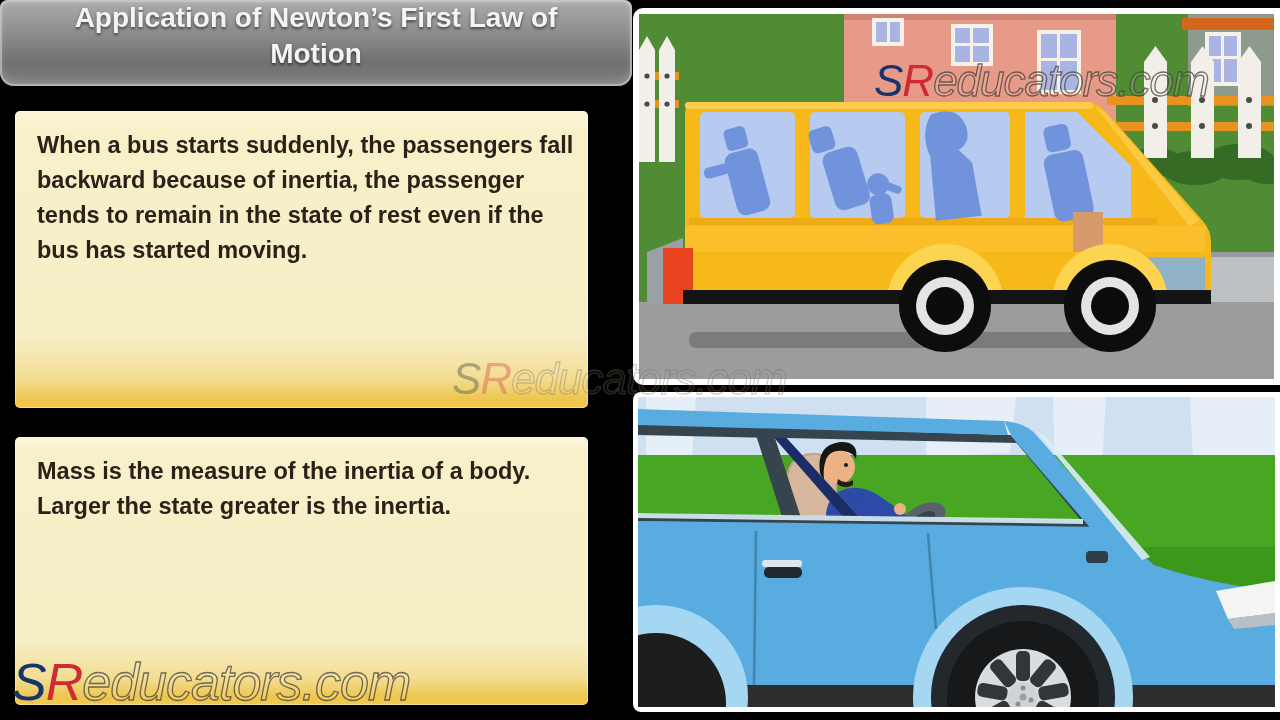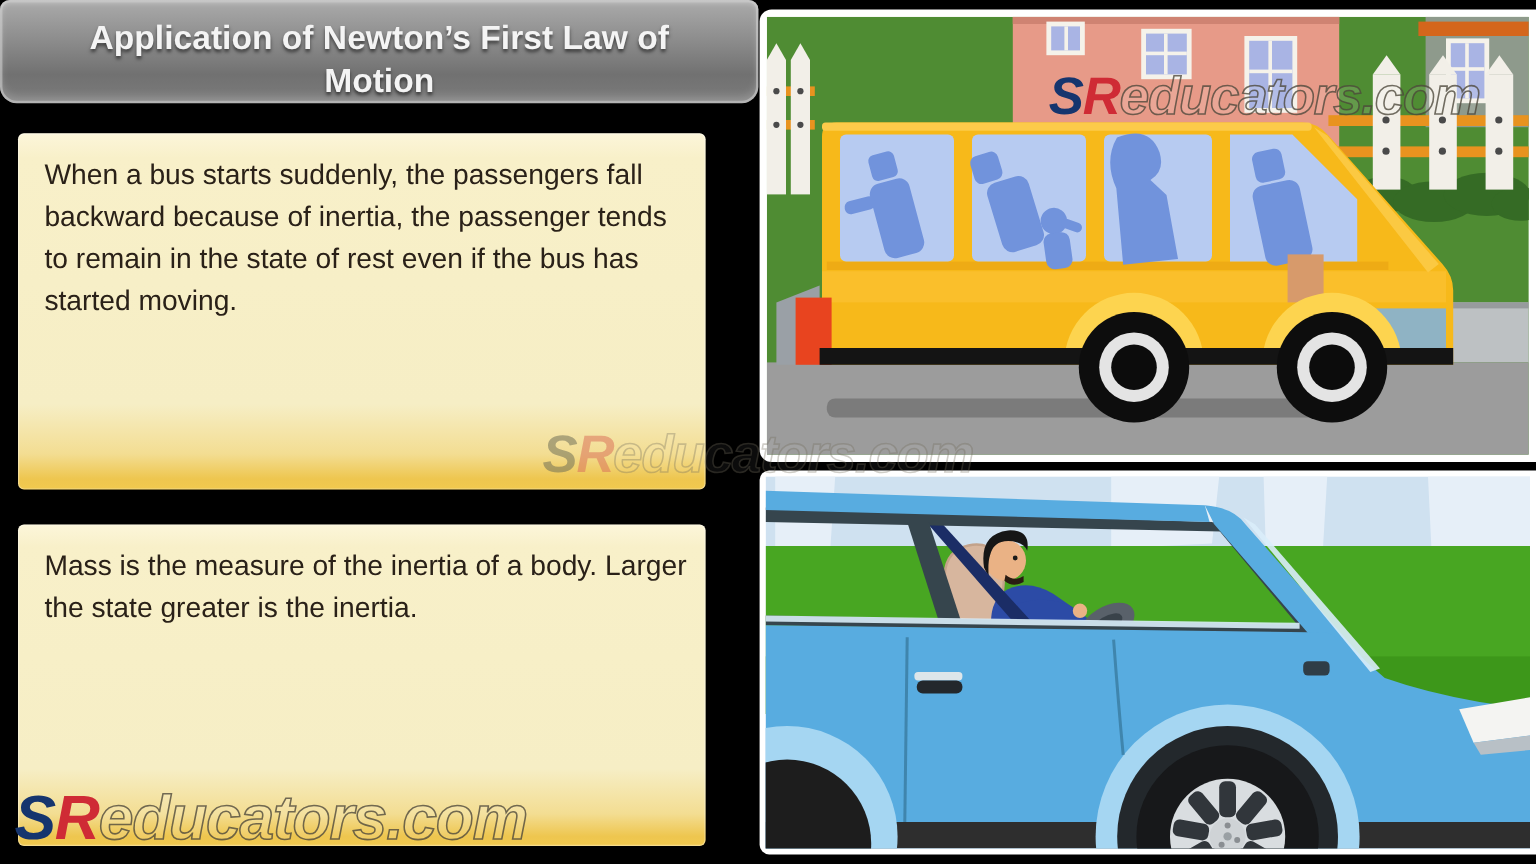--- a/index.html
+++ b/index.html
@@ -5,44 +5,44 @@
   html,body{margin:0;padding:0;background:#000;}
   #stage{position:relative;width:1280px;height:720px;background:#000;overflow:hidden;
          font-family:"Liberation Sans",sans-serif;}
 
   
   .title-bar{position:absolute;left:0;top:0;width:632px;height:86px;
     background:linear-gradient(180deg,#ababab 0%,#8d8d8d 38%,#717171 72%,#7b7b7b 100%);
     border-radius:8px 8px 14px 14px;
     box-shadow:inset 0 0 0 2px rgba(205,205,205,.55), inset 0 -5px 8px rgba(255,255,255,.22),
                inset 0 3px 4px rgba(255,255,255,.25), 0 4px 8px rgba(0,0,0,.7);
-    display:flex;align-items:flex-end;justify-content:center;}
+    display:flex;align-items:flex-start;justify-content:center;}
   .title-bar h1{margin:0;max-width:560px;text-align:center;color:#f4f4f4;
     font-size:28px;line-height:36px;font-weight:bold;
     text-shadow:0 2px 3px rgba(0,0,0,.55);}
 
   
   .note-box{position:absolute;left:15px;width:573px;border-radius:5px;
     background:linear-gradient(180deg,#fcf6da 0%,#f8f0c9 7%,#f6eec5 76%,#f3dd92 90%,#eec64f 97%,#f1c94e 100%);
     box-shadow:0 0 0 1px rgba(255,255,255,.35) inset;
-    color:#2a2118;font-weight:normal;font-size:23.5px;line-height:35px;
+    color:#2a2118;font-weight:bold;font-size:23.5px;line-height:35px;
     padding:17px 14px 0 22px;box-sizing:border-box;}
   .note-box p{margin:0 0 19px 0;}
   #box1{top:111px;height:297px;}
   #box2{top:437px;height:268px;}
   .example-label{color:#e2342a;margin-right:10px;}
 
   
   .panel{position:absolute;background:#fff;overflow:hidden;}
   #bus-panel{left:633px;top:8px;width:647px;height:377px;border-radius:10px 0 0 10px;padding:6px 0 6px 6px;box-sizing:border-box;}
   #car-panel{left:633px;top:392px;width:647px;height:320px;border-radius:8px 0 0 8px;padding:5px 0 5px 5px;box-sizing:border-box;}
   .panel svg{display:block;}
 
   
-  .wm{position:absolute;font-style:italic;font-weight:bold;letter-spacing:-1px;
+  .wm{position:absolute;font-style:italic;font-weight:normal;letter-spacing:-1px;
       white-space:nowrap;pointer-events:none;z-index:9;}
   .wm-outline{color:rgba(255,255,255,.12);-webkit-text-stroke:1.3px rgba(75,70,58,.78);}
   .wm-s{color:#16356e;}
   .wm-r{color:#cf2b35;}
   #wm-top{left:874px;top:56px;font-size:44px;}
   #wm-mid{left:452px;top:354px;font-size:44px;opacity:.62;}
   #wm-mid .wm-s{color:rgba(108,108,86,.85);}
   #wm-mid .wm-r{color:rgba(218,118,92,.9);}
   #wm-mid .wm-outline{-webkit-text-stroke-color:rgba(115,110,92,.55);color:rgba(255,255,255,.08);}
   #wm-bottom{left:12px;top:652px;font-size:52px;}

